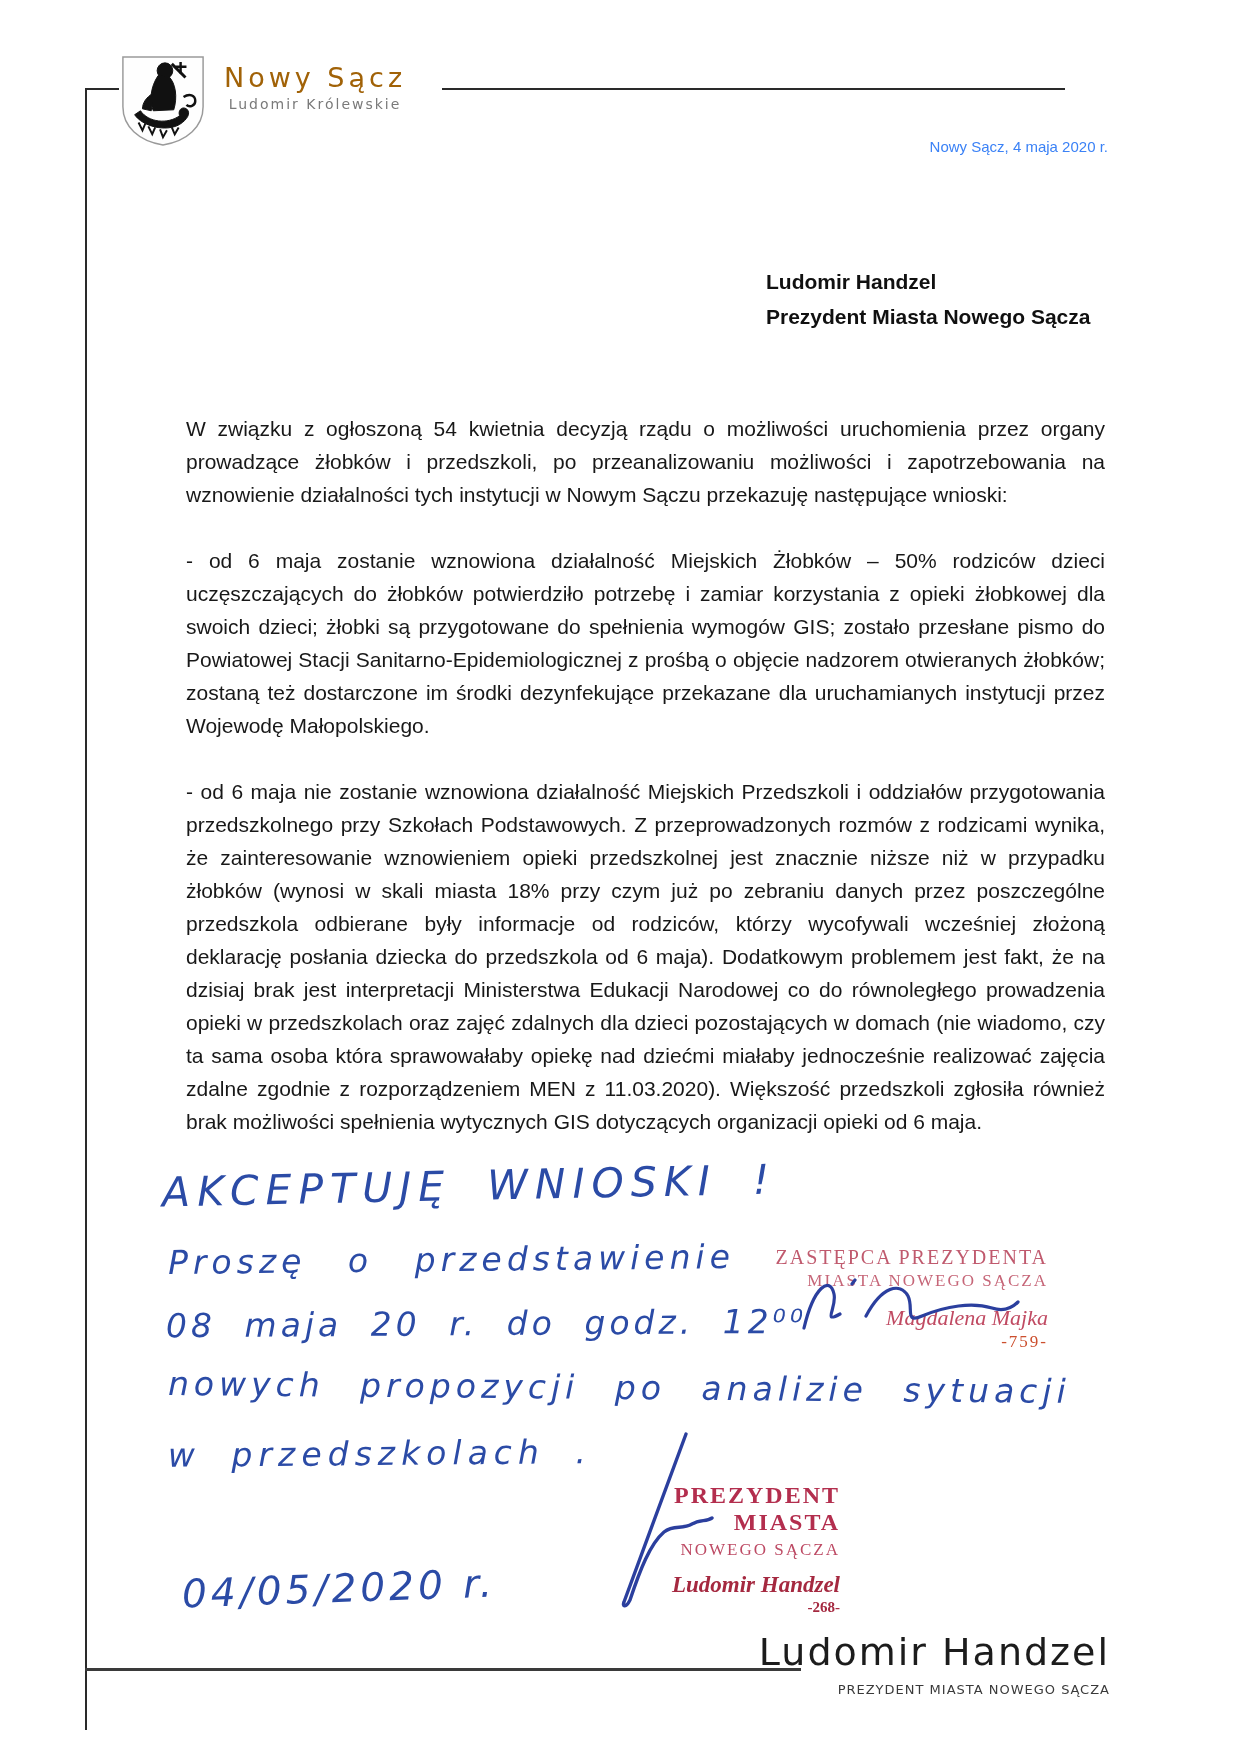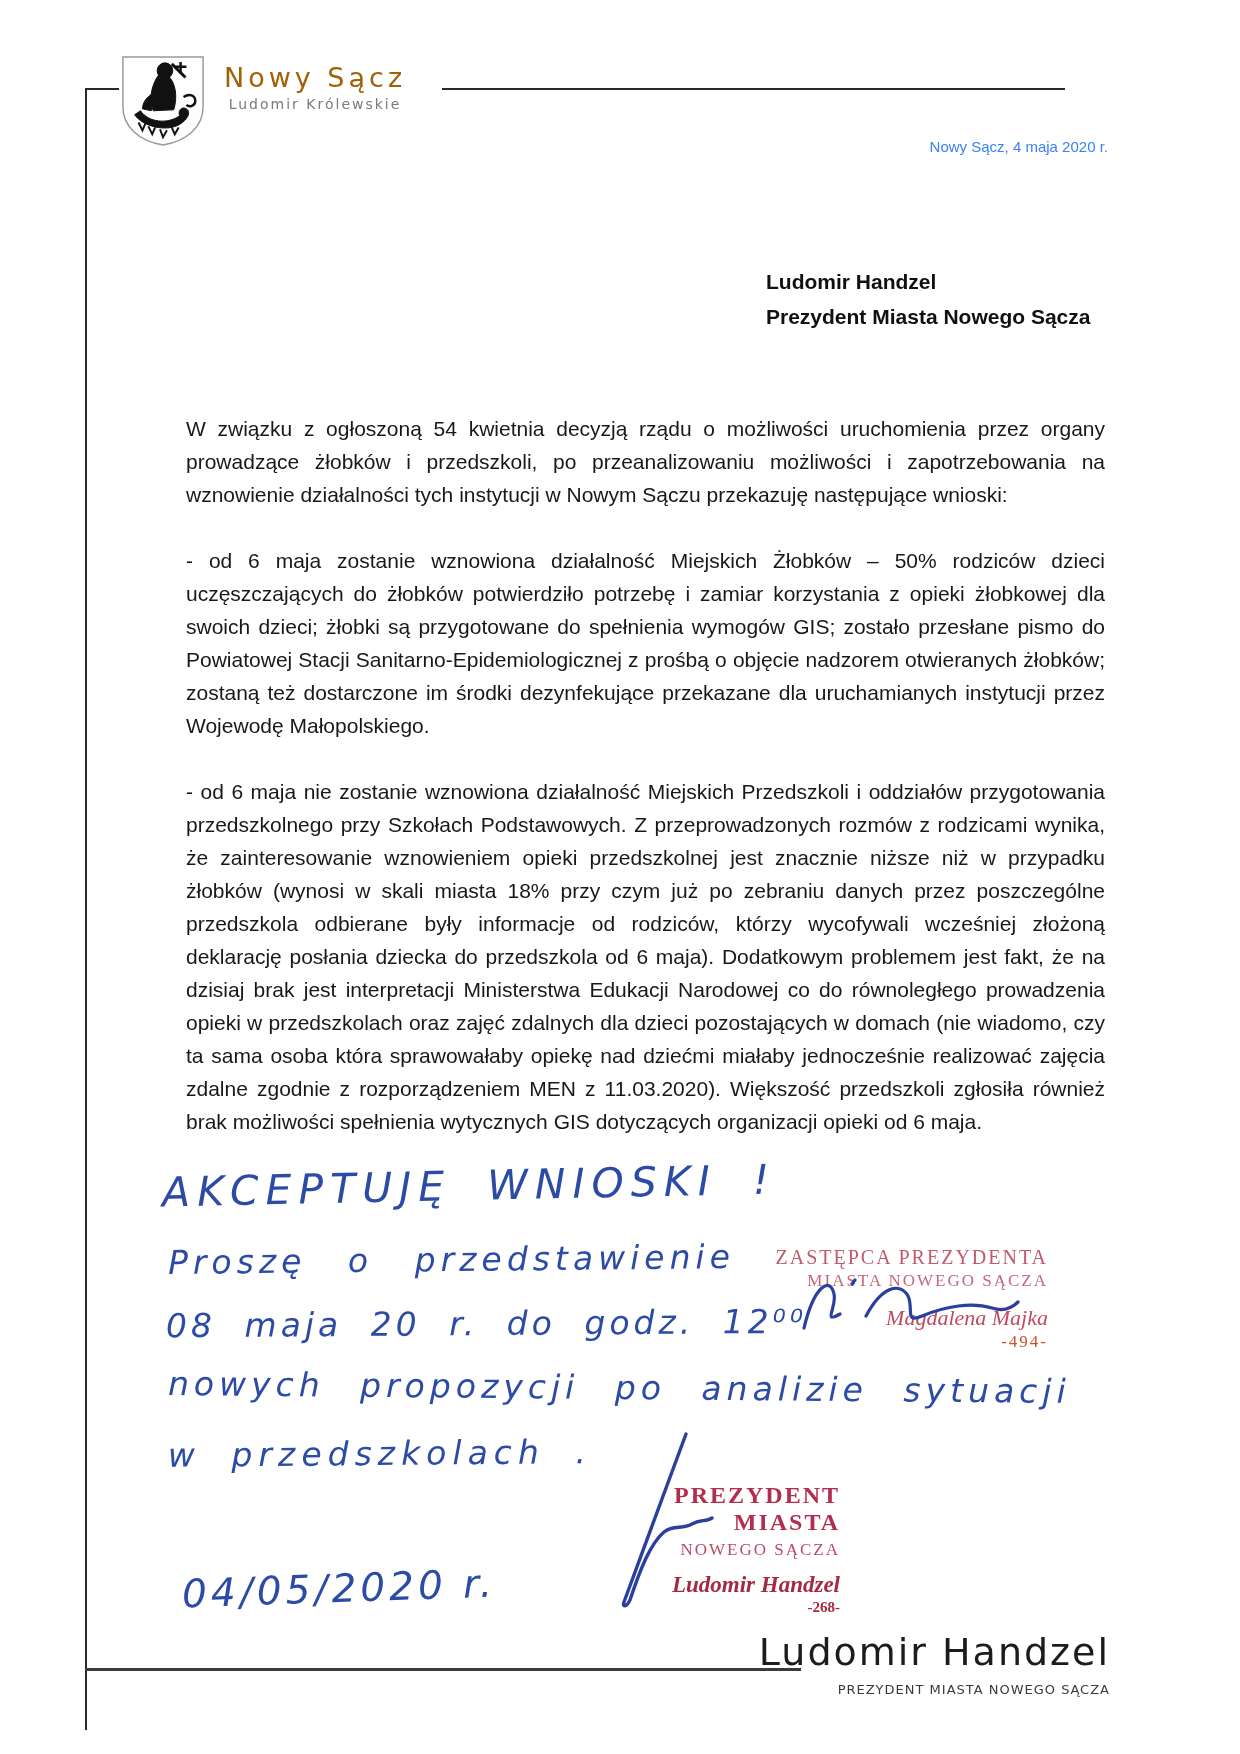--- a/index.html
+++ b/index.html
@@ -119,21 +119,21 @@
 <div class="hw hw-line-2">Proszę o przedstawienie</div>
 <div class="hw hw-line-3">08 maja 20 r. do godz. 12⁰⁰</div>
 <div class="hw hw-line-4">nowych propozycji po analizie sytuacji</div>
 <div class="hw hw-line-5">w przedszkolach .</div>
 <div class="hw hw-date">04/05/2020 r.</div>
 
 <div class="stamp stamp-deputy">
   <div class="st-l1">ZASTĘPCA PREZYDENTA</div>
   <div class="st-l2">MIASTA NOWEGO SĄCZA</div>
   <div class="st-name">Magdalena Majka</div>
-  <div class="st-num">-494-</div>
+  <div class="st-num">-759-</div>
 </div>
 <svg class="sig-svg sig-deputy" viewBox="0 0 230 76" xmlns="http://www.w3.org/2000/svg">
   <path d="M8,60 C18,18 34,8 38,26 C41,40 26,56 44,46 M56,16 l3,-4 M70,48 C86,18 104,14 112,28 C118,40 108,56 126,48 C150,38 176,34 196,40 C208,44 216,40 222,34" fill="none" stroke="#2b3f9e" stroke-width="3.2" stroke-linecap="round"></path>
 </svg>
 
 <div class="stamp stamp-mayor">
   <div class="st-l1">PREZYDENT MIASTA</div>
   <div class="st-l2">NOWEGO SĄCZA</div>
   <div class="st-name">Ludomir Handzel</div>
   <div class="st-num">-268-</div>

